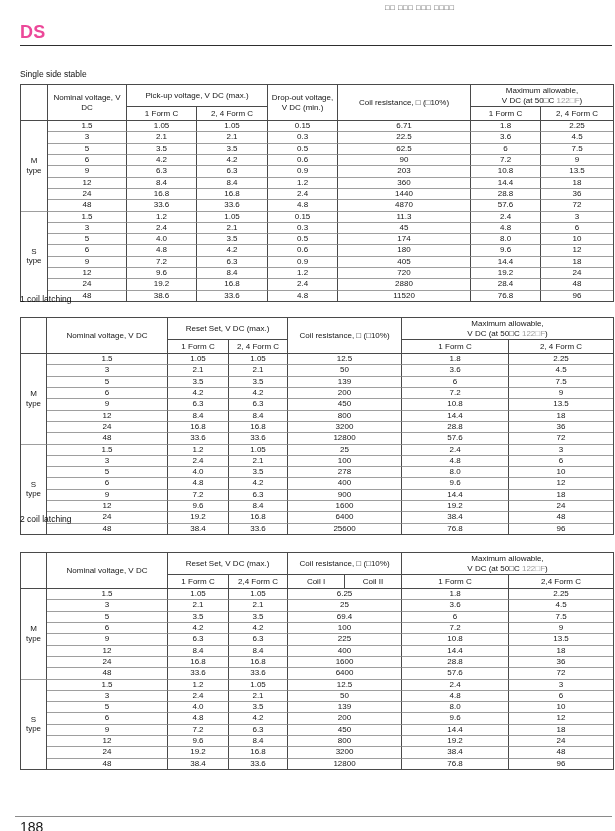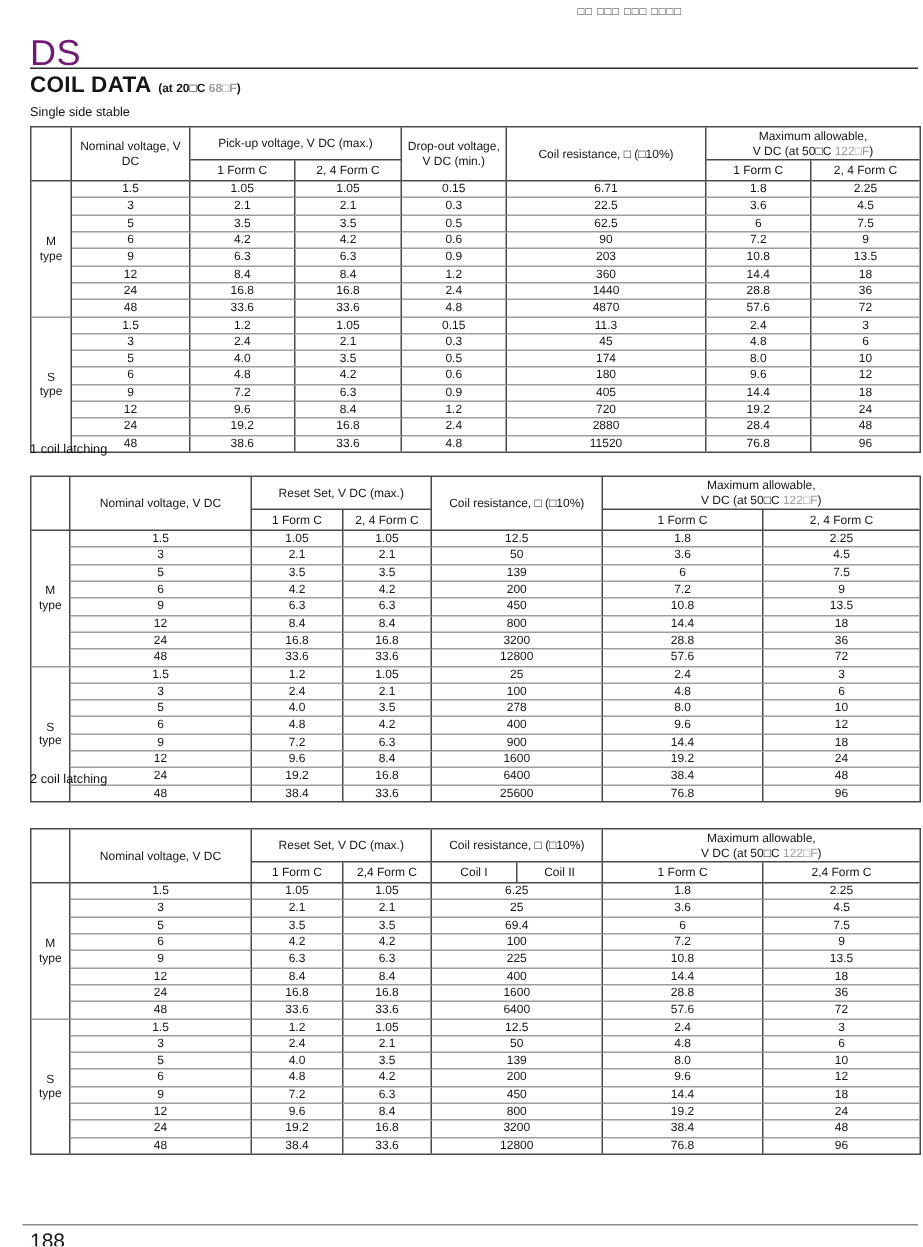--- a/index.html
+++ b/index.html
@@ -1,20 +1,20 @@
 <!DOCTYPE html>
 <html><head>
 <meta charset="utf-8">
 <style>
   html,body{margin:0;padding:0;background:#ffffff;}
   body{width:615px;height:831px;font-family:"Liberation Sans",sans-serif;color:#161616;}
   .page{position:relative;width:615px;height:831px;overflow:hidden;background:#fff;}
 
   .tofu-note{position:absolute;left:385px;top:3px;font-size:7.5px;color:#3a3a3a;letter-spacing:0.6px;}
-  .brand{position:absolute;left:20px;top:22px;font-size:24px;font-weight:400;color:#701a75;letter-spacing:0.3px;}
+  .brand{position:absolute;left:20px;top:22px;font-size:18px;font-weight:700;color:#ec4899;letter-spacing:0.3px;}
   .rule-top{position:absolute;left:20px;top:45px;width:592px;height:0;border-top:1.5px solid #2e2e2e;}
   .title-row{position:absolute;left:20px;top:48px;white-space:nowrap;}
   .title-main{font-size:15px;font-weight:bold;letter-spacing:0.2px;}
   .title-at{font-size:8px;font-weight:bold;}
   .alt{color:#9c9c9c;}
   .sec-title{position:absolute;left:20px;font-size:8.5px;font-weight:normal;color:#111;}
   .sec-title.s1{top:69px;}
   .sec-title.s2{top:294px;}
   .sec-title.s3{top:514px;}
 
@@ -41,27 +41,20 @@
 </head>
 <body>
 
 <div class="page">
 
   <div class="tofu-note">□□ □□□ □□□ □□□□</div>
 
   <div class="brand">DS</div>
   <div class="rule-top"></div>
 
-  <div class="title-row">
-    <span class="title-main">COIL DATA</span>
-    <span class="title-at">
-      <span>(at 20□C</span>
-      <span class="alt">68□F</span><span>)</span>
-    </span>
-  </div>
 
   <div class="sec-title s1">Single side stable</div>
 
   <table class="t t1">
     <colgroup>
       <col style="width:27px">
         <col style="width:79px">
         <col style="width:70px">
         <col style="width:71px">
       <col style="width:70px">

